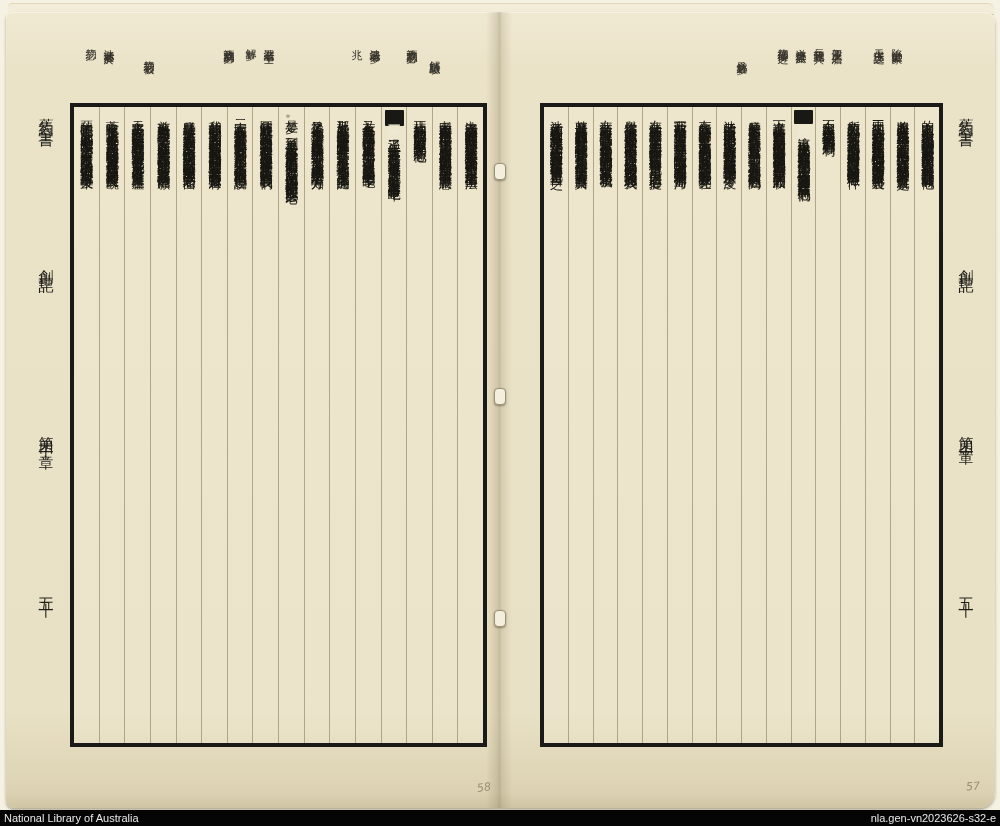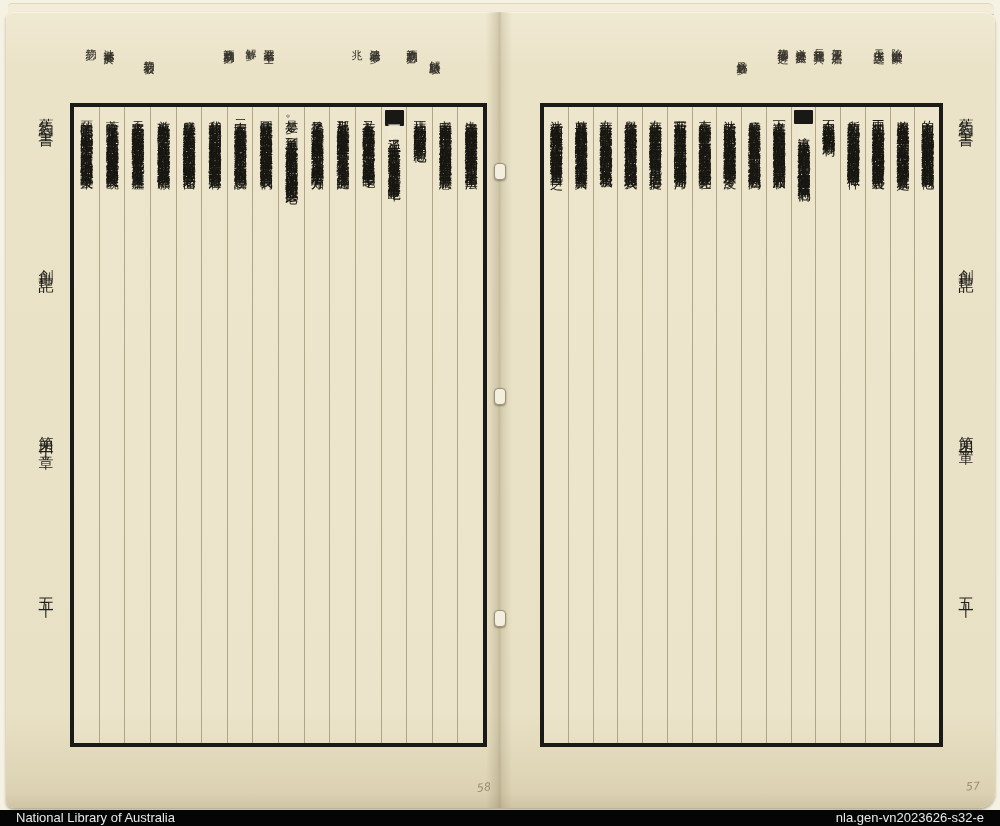--- a/index.html
+++ b/index.html
@@ -36,22 +36,22 @@
   
   .mlabel{position:absolute;writing-mode:vertical-rl;text-orientation:upright;
     font-size:15px;letter-spacing:4.5px;color:#201f1b;}
   
   .note{position:absolute;writing-mode:vertical-rl;text-orientation:upright;
     font-size:11px;line-height:18px;letter-spacing:1px;white-space:pre-line;color:#34312a;}
   
   .pencil{position:absolute;font-style:italic;font-size:11px;color:#9b8e72;transform:rotate(-8deg);}
   
   .bottom-bar{position:absolute;left:0;right:0;bottom:0;height:16px;background:#050505;
-    color:#e9e9e9;font-size:13px;line-height:16px;
-    display:flex;justify-content:space-between;padding:0 16px;box-sizing:border-box;
+    color:#e9e9e9;font-size:11px;line-height:16px;
+    display:flex;justify-content:space-between;padding:0 4px;box-sizing:border-box;
     font-family:"Liberation Sans",sans-serif;}
 </style>
 </head>
 <body>
 
 <div class="stack-strip"></div>
 
 <div class="sheet"></div>
 
 <div class="gutter"></div>

